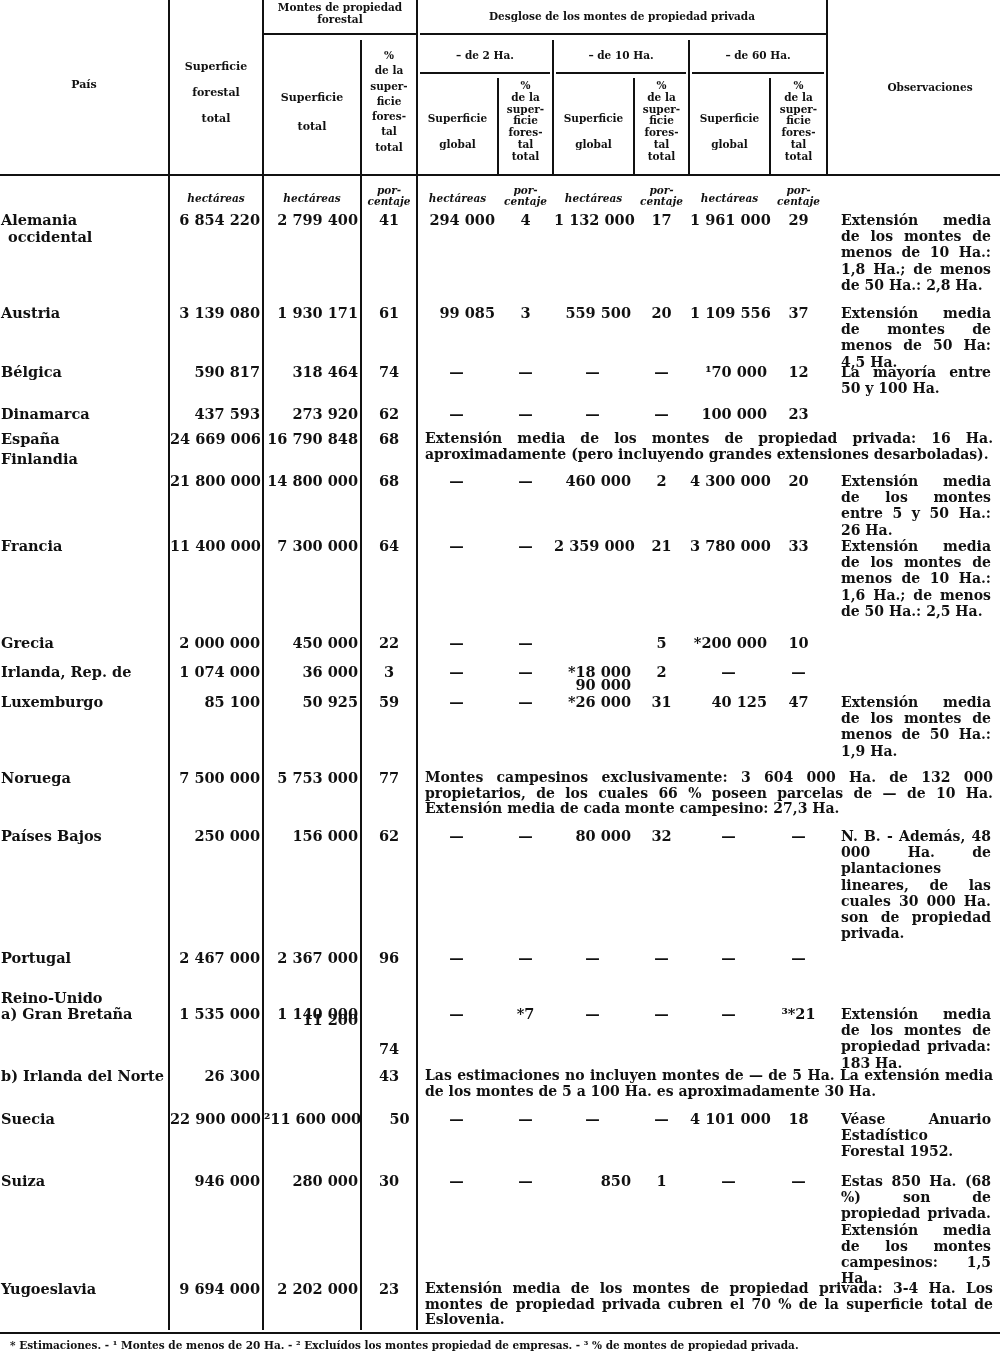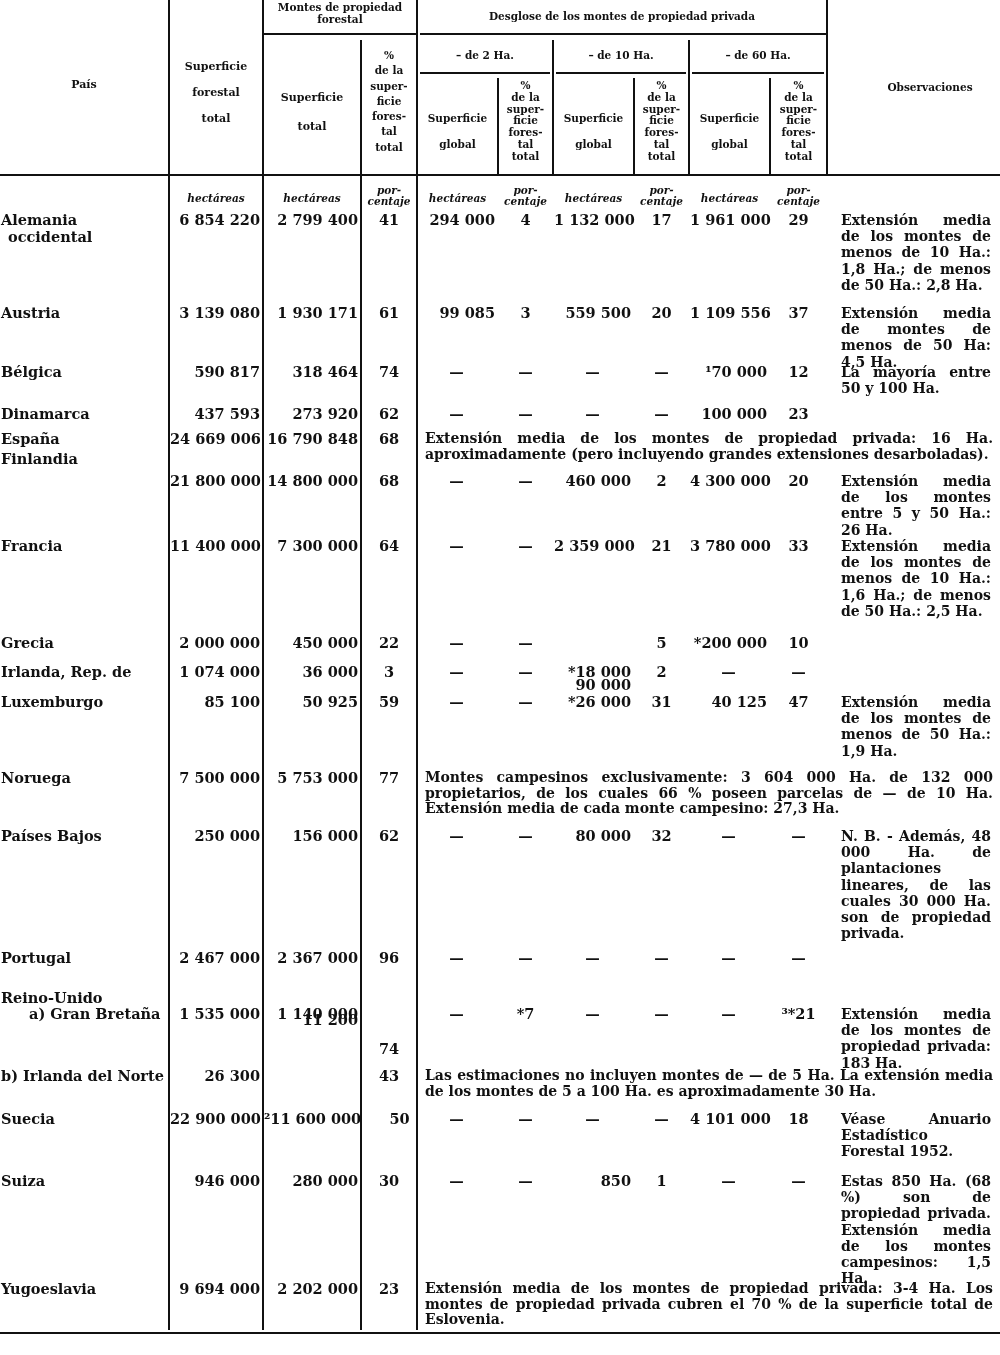--- a/index.html
+++ b/index.html
@@ -256,21 +256,21 @@
       <div class="num" style="left:170px;top:950px;width:90px;">2 467 000</div>
       <div class="num" style="left:264px;top:950px;width:94px;">2 367 000</div>
       <div class="pct" style="left:362px;top:950px;width:54px;">96</div>
       <div class="num" style="left:418px;top:950px;width:77px;text-align:center;">—</div>
       <div class="pct" style="left:499px;top:950px;width:53px;">—</div>
       <div class="num" style="left:554px;top:950px;width:77px;text-align:center;">—</div>
       <div class="pct" style="left:635px;top:950px;width:53px;">—</div>
       <div class="num" style="left:690px;top:950px;width:77px;text-align:center;">—</div>
       <div class="pct" style="left:771px;top:950px;width:55px;">—</div>
       <div class="t" style="left:1px;top:990px;">Reino-Unido</div>
-      <div class="t" style="left:1px;top:1006px;padding-left:28px;">a) Gran Bretaña</div>
+      <div class="t" style="left:1px;top:1006px;">a) Gran Bretaña</div>
       <div class="num" style="left:170px;top:1006px;width:90px;">1 535 000</div>
       <div class="num" style="left:264px;top:1006px;width:94px;">1 140 000</div>
       <div class="pct" style="left:362px;top:1006px;width:54px;margin-top:35px;">74</div>
       <div class="num" style="left:418px;top:1006px;width:77px;text-align:center;">—</div>
       <div class="pct" style="left:499px;top:1006px;width:53px;">*7</div>
       <div class="num" style="left:554px;top:1006px;width:77px;text-align:center;">—</div>
       <div class="pct" style="left:635px;top:1006px;width:53px;">—</div>
       <div class="num" style="left:690px;top:1006px;width:77px;text-align:center;">—</div>
       <div class="pct" style="left:771px;top:1006px;width:55px;">³*21</div>
       <div class="obs" style="left:841px;top:1006px;">Extensión media de los montes de propiedad privada: 183 Ha.</div>
@@ -301,13 +301,14 @@
       <div class="num" style="left:690px;top:1173px;width:77px;text-align:center;">—</div>
       <div class="pct" style="left:771px;top:1173px;width:55px;">—</div>
       <div class="obs" style="left:841px;top:1173px;">Estas 850 Ha. (68 %) son de propiedad privada. Extensión media de los montes campesinos: 1,5 Ha.</div>
       <div class="t" style="left:1px;top:1281px;">Yugoeslavia</div>
       <div class="num" style="left:170px;top:1281px;width:90px;">9 694 000</div>
       <div class="num" style="left:264px;top:1281px;width:94px;">2 202 000</div>
       <div class="pct" style="left:362px;top:1281px;width:54px;">23</div>
       <div class="span" style="top:1281px;">Extensión media de los montes de propiedad privada: 3-4 Ha. Los montes de propiedad privada cubren el 70 % de la superficie total de Eslovenia.</div>
     </div>
 
+  <div class="fn">* Estimaciones.  - ¹ Montes de menos de 20 Ha.  - ² Excluídos los montes propiedad de empresas.  - ³ % de montes de propiedad privada.</div>
 </div>
 
 </body></html>

